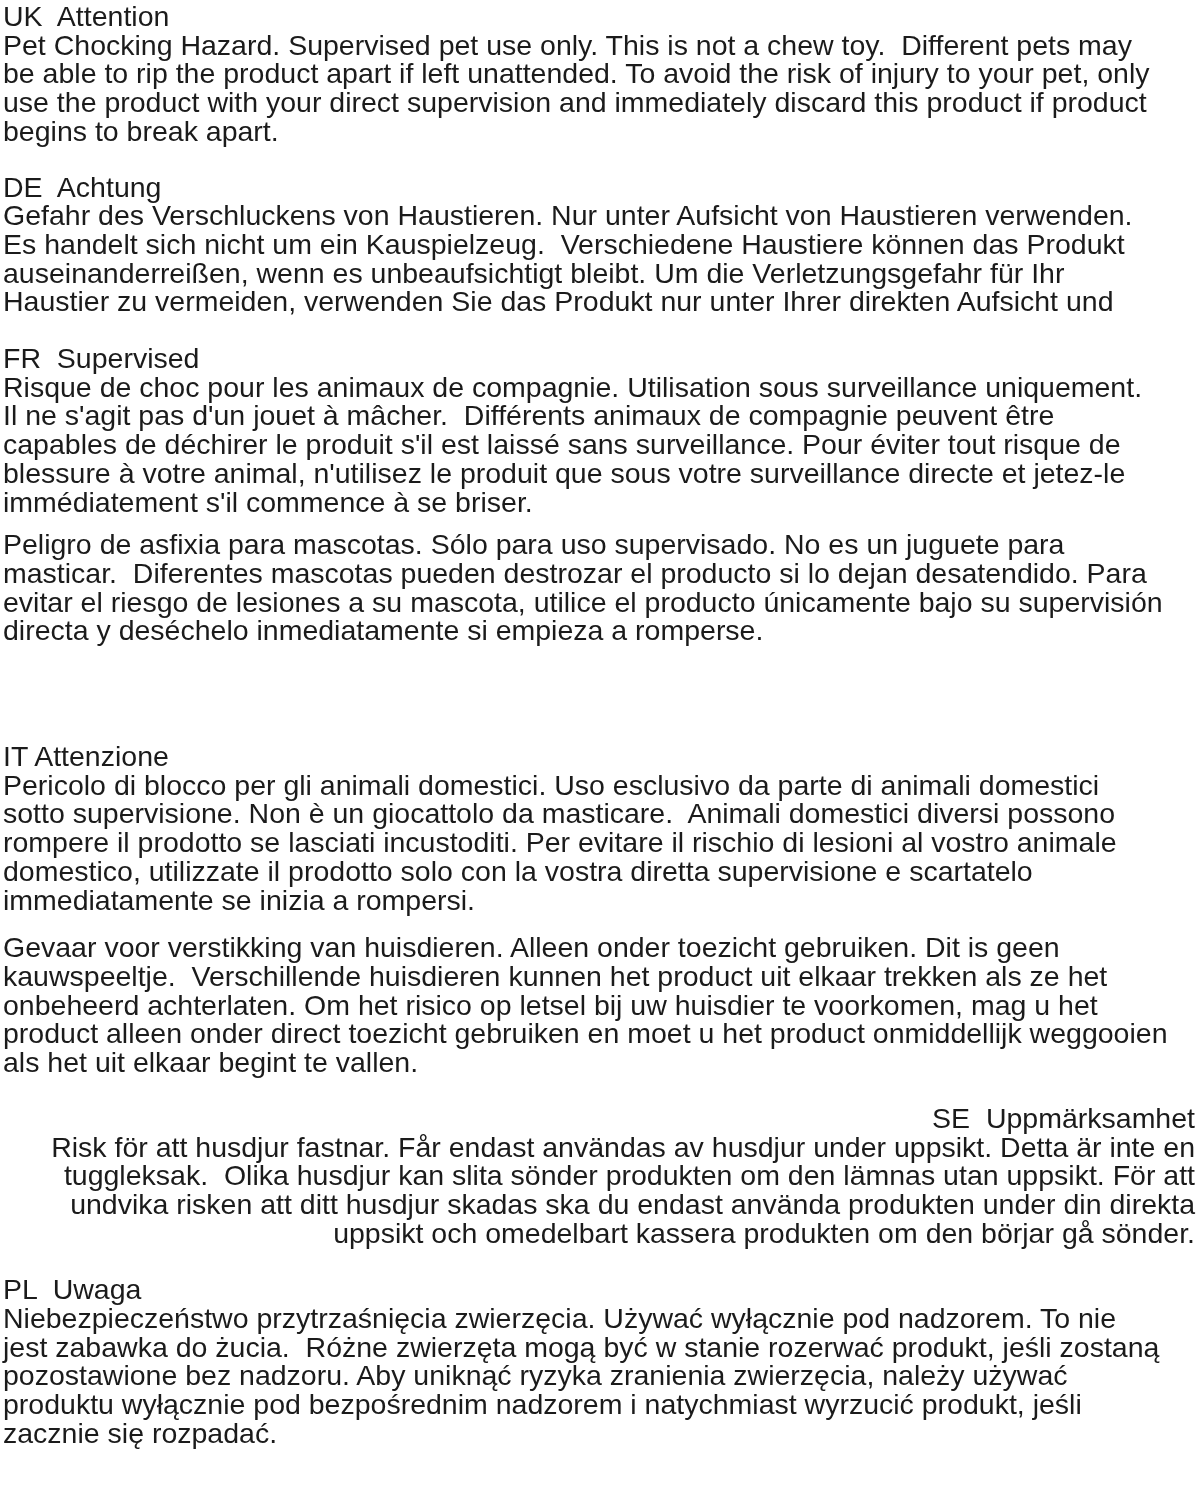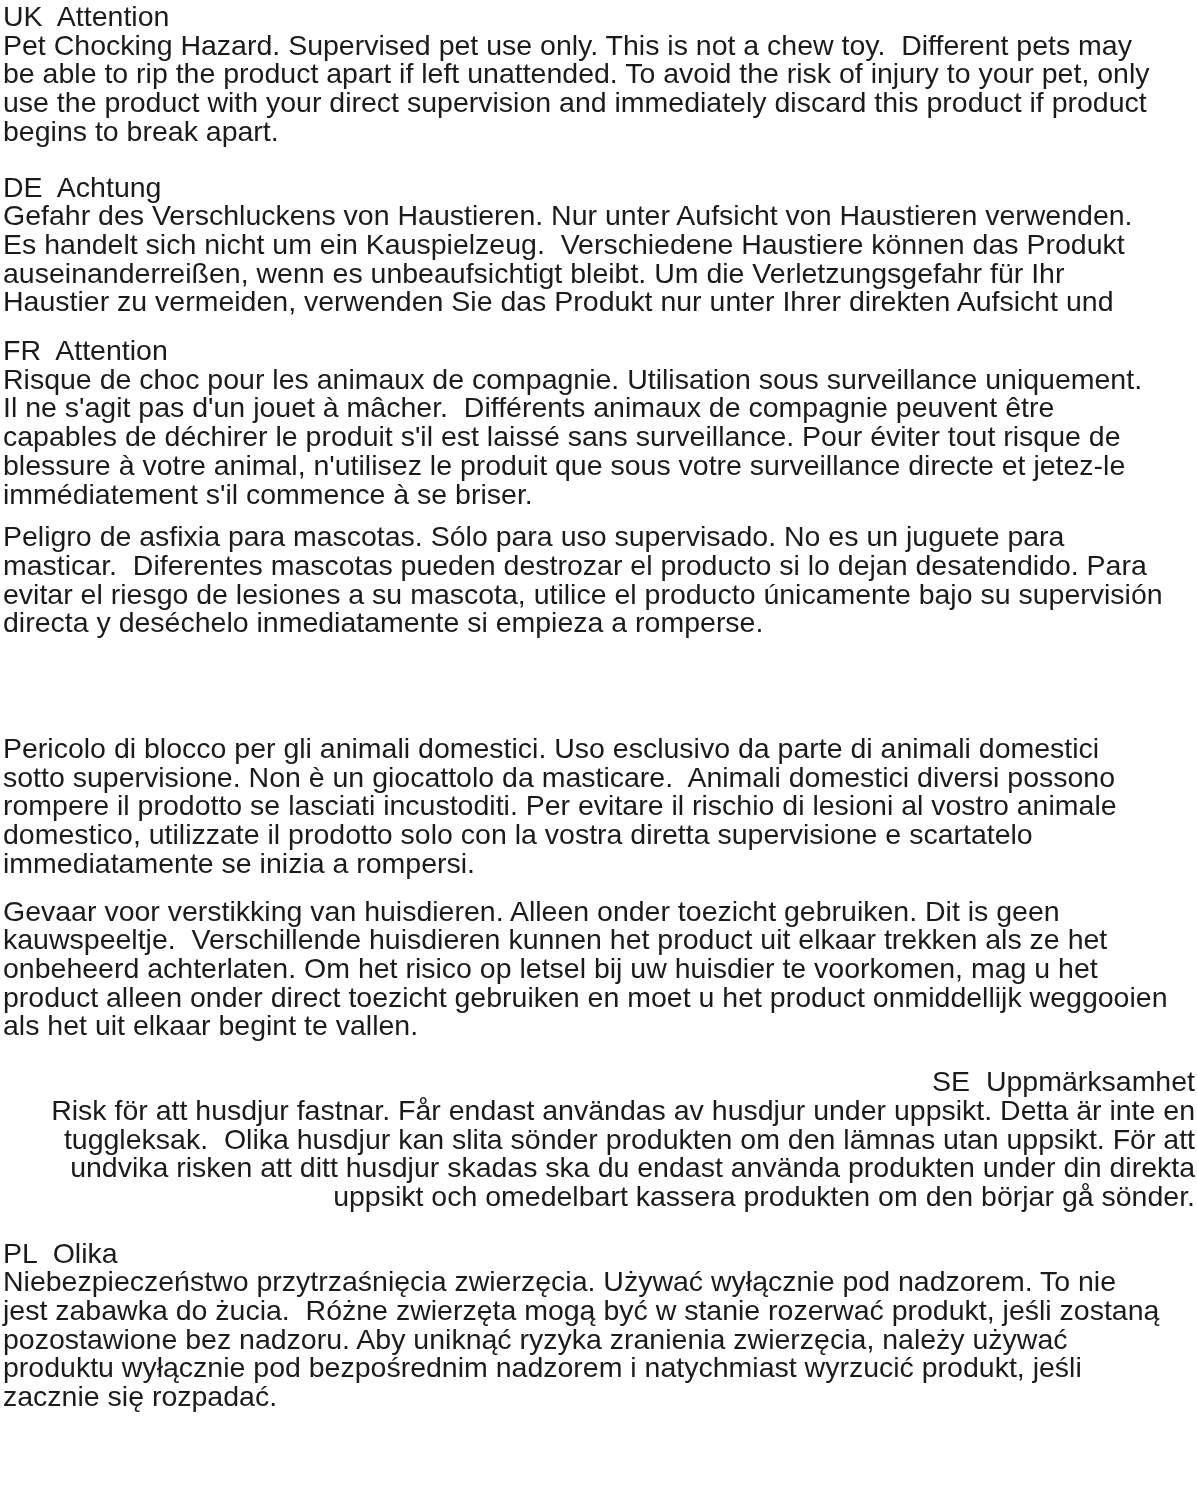--- a/index.html
+++ b/index.html
@@ -24,21 +24,21 @@
     font-size: inherit;
     line-height: inherit;
     white-space: pre-wrap;
   }
   .body-text {
     white-space: pre-wrap;
     word-spacing: normal;
   }
   
   .s-uk { margin-bottom: 27px; }
-  .s-de { margin-bottom: 20px; }
+  .s-de { margin-bottom: 28px; }
   .s-fr { margin-bottom: 14px; }
   .s-es { margin-bottom: 97px; }  
   .s-it { margin-bottom: 19px; }
   .s-nl { margin-bottom: 27px; }
   .s-se { margin-bottom: 28px; text-align: right; }
   .s-pl { margin-bottom: 0; }
 </style>
 </head>
 <body>
 
@@ -54,36 +54,37 @@
 
   <section class="warn-section s-de">
     <div class="heading">DE  Achtung</div>
     <div class="body-text">Gefahr des Verschluckens von Haustieren. Nur unter Aufsicht von Haustieren verwenden.
 Es handelt sich nicht um ein Kauspielzeug.  Verschiedene Haustiere können das Produkt
 auseinanderreißen, wenn es unbeaufsichtigt bleibt. Um die Verletzungsgefahr für Ihr
 Haustier zu vermeiden, verwenden Sie das Produkt nur unter Ihrer direkten Aufsicht und</div>
   </section>
 
   <section class="warn-section s-fr">
-    <div class="heading">FR  Attention</div>
+    <div class="heading">FR  Supervised</div>
     <div class="body-text">Risque de choc pour les animaux de compagnie. Utilisation sous surveillance uniquement.
 Il ne s'agit pas d'un jouet à mâcher.  Différents animaux de compagnie peuvent être
 capables de déchirer le produit s'il est laissé sans surveillance. Pour éviter tout risque de
 blessure à votre animal, n'utilisez le produit que sous votre surveillance directe et jetez-le
 immédiatement s'il commence à se briser.</div>
   </section>
 
   <section class="warn-section s-es">
     <div class="body-text">Peligro de asfixia para mascotas. Sólo para uso supervisado. No es un juguete para
 masticar.  Diferentes mascotas pueden destrozar el producto si lo dejan desatendido. Para
 evitar el riesgo de lesiones a su mascota, utilice el producto únicamente bajo su supervisión
 directa y deséchelo inmediatamente si empieza a romperse.</div>
   </section>
 
   <section class="warn-section s-it">
+    <div class="heading">IT Attenzione</div>
     <div class="body-text">Pericolo di blocco per gli animali domestici. Uso esclusivo da parte di animali domestici
 sotto supervisione. Non è un giocattolo da masticare.  Animali domestici diversi possono
 rompere il prodotto se lasciati incustoditi. Per evitare il rischio di lesioni al vostro animale
 domestico, utilizzate il prodotto solo con la vostra diretta supervisione e scartatelo
 immediatamente se inizia a rompersi.</div>
   </section>
 
   <section class="warn-section s-nl">
     <div class="body-text">Gevaar voor verstikking van huisdieren. Alleen onder toezicht gebruiken. Dit is geen
 kauwspeeltje.  Verschillende huisdieren kunnen het product uit elkaar trekken als ze het
@@ -94,21 +95,21 @@
 
   <section class="warn-section s-se">
     <div class="heading">SE  Uppmärksamhet</div>
     <div class="body-text">Risk för att husdjur fastnar. Får endast användas av husdjur under uppsikt. Detta är inte en
 tuggleksak.  Olika husdjur kan slita sönder produkten om den lämnas utan uppsikt. För att
 undvika risken att ditt husdjur skadas ska du endast använda produkten under din direkta
 uppsikt och omedelbart kassera produkten om den börjar gå sönder.</div>
   </section>
 
   <section class="warn-section s-pl">
-    <div class="heading">PL  Olika</div>
+    <div class="heading">PL  Uwaga</div>
     <div class="body-text">Niebezpieczeństwo przytrzaśnięcia zwierzęcia. Używać wyłącznie pod nadzorem. To nie
 jest zabawka do żucia.  Różne zwierzęta mogą być w stanie rozerwać produkt, jeśli zostaną
 pozostawione bez nadzoru. Aby uniknąć ryzyka zranienia zwierzęcia, należy używać
 produktu wyłącznie pod bezpośrednim nadzorem i natychmiast wyrzucić produkt, jeśli
 zacznie się rozpadać.</div>
   </section>
 
 </main>
 
 </body></html>

